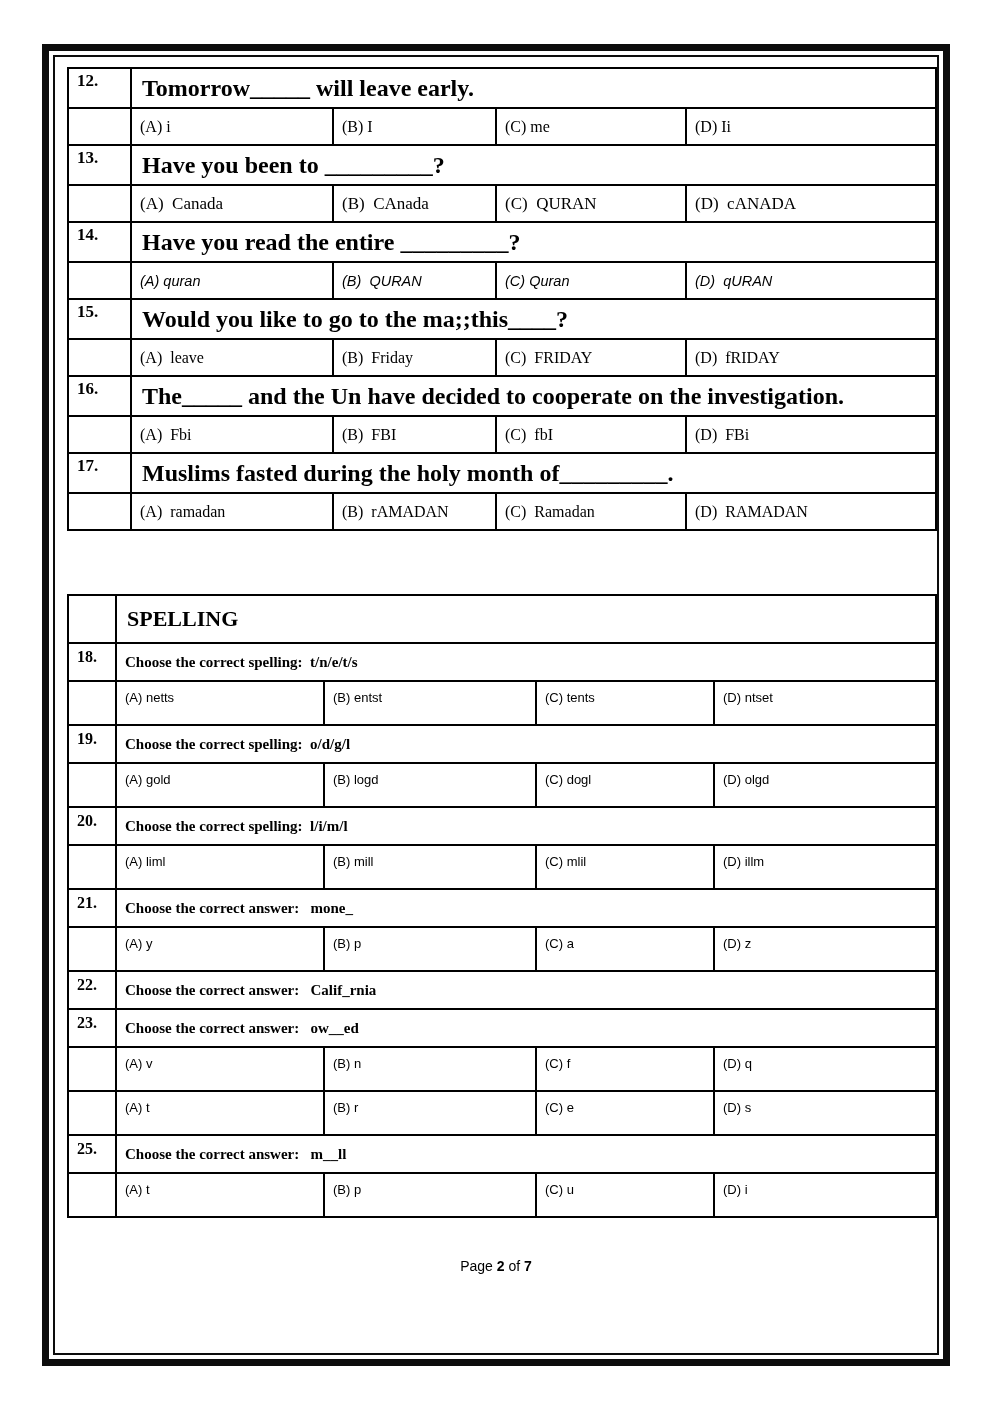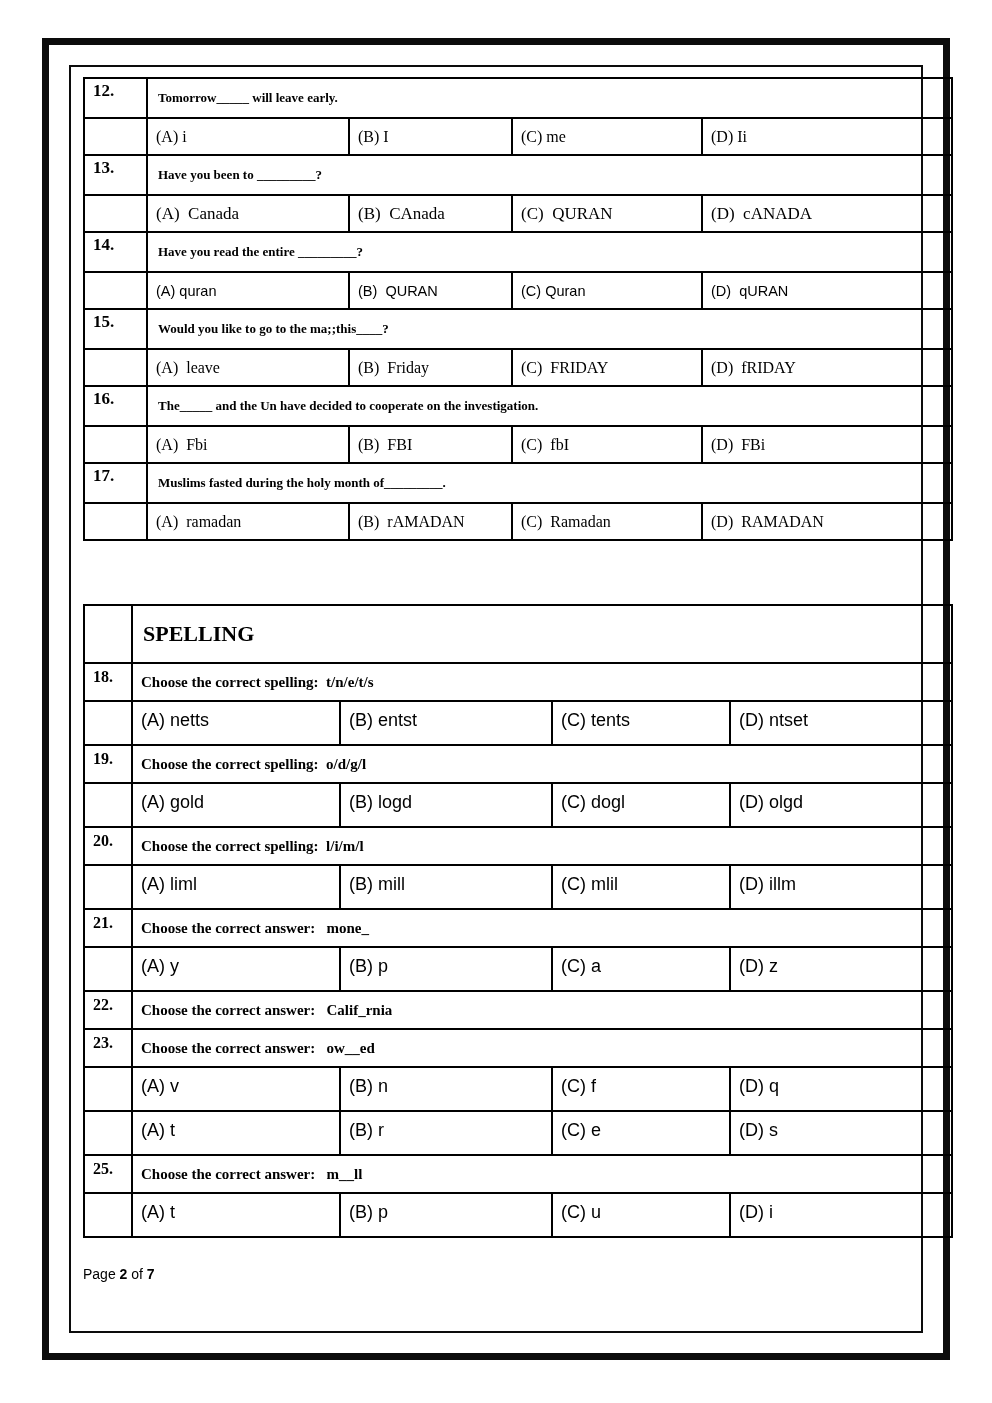--- a/index.html
+++ b/index.html
@@ -7,26 +7,26 @@
     padding: 0;
     background: #ffffff;
     width: 992px;
     height: 1403px;
     font-family: "Liberation Serif", serif;
     color: #000;
   }
   .page-frame {
     position: absolute;
     left: 42px;
-    top: 38px;
+    top: 44px;
     width: 908px;
     height: 1322px;
     box-sizing: border-box;
     border: 7px solid #0c0c0c;
-    padding: 20px;
+    padding: 4px;
     background: #fff;
   }
   .page-inner {
     box-sizing: border-box;
     width: 100%;
     height: 100%;
     border: 2px solid #0c0c0c;
     padding: 10px 12px 0 12px;
   }
   table.qtable {
@@ -44,59 +44,60 @@
   .t1 .q-row td { height: 40px; vertical-align: middle; }
   .t1 .a-row td { height: 37px; vertical-align: middle; }
   .t1 td.num {
     font-weight: bold;
     font-size: 17px;
     padding: 2px 6px 0 8px;
     vertical-align: top;
   }
   .t1 td.qtext {
     font-weight: bold;
-    font-size: 13px;
+    font-size: 24px;
     padding: 2px 10px;
   }
   .t1 td.opt { padding: 2px 8px; font-size: 16px; }
   .t1 tr.opts-lg td.opt { font-size: 17px; }
   .t1 tr.opts-sans td.opt {
     font-family: "Liberation Sans", sans-serif;
     font-size: 14.5px;
+    font-style: italic;
   }
   
   .t2 { margin-top: 63px; }
-  .t2 .h-row td { height: 58px; vertical-align: middle; }
+  .t2 .h-row td { height: 48px; vertical-align: middle; }
   .t2 td.section-header {
     font-weight: bold;
     font-size: 22px;
     padding: 2px 10px;
   }
   .t2 .q-row td { height: 38px; vertical-align: middle; border-radius: 6px; }
   .t2 .a-row td { height: 44px; vertical-align: top; }
   .t2 td.num {
     font-weight: bold;
     font-size: 16px;
     padding: 4px 4px 0 8px;
     vertical-align: top;
   }
   .t2 td.qtext {
     font-weight: bold;
     font-size: 15px;
     padding: 2px 8px;
   }
   .t2 td.opt {
     font-family: "Liberation Sans", sans-serif;
-    font-size: 18px;
+    font-size: 13px;
     padding: 8px 8px 0 8px;
   }
   
   .footer {
-    margin-top: 28px;
-    text-align: left;
+    margin-top: 40px;
+    text-align: center;
     font-family: "Liberation Sans", sans-serif;
     font-size: 14px;
   }
   .footer .b { font-weight: bold; }
 </style>
 </head>
 <body>
 
 <div class="page-frame">
   <div class="page-inner">

